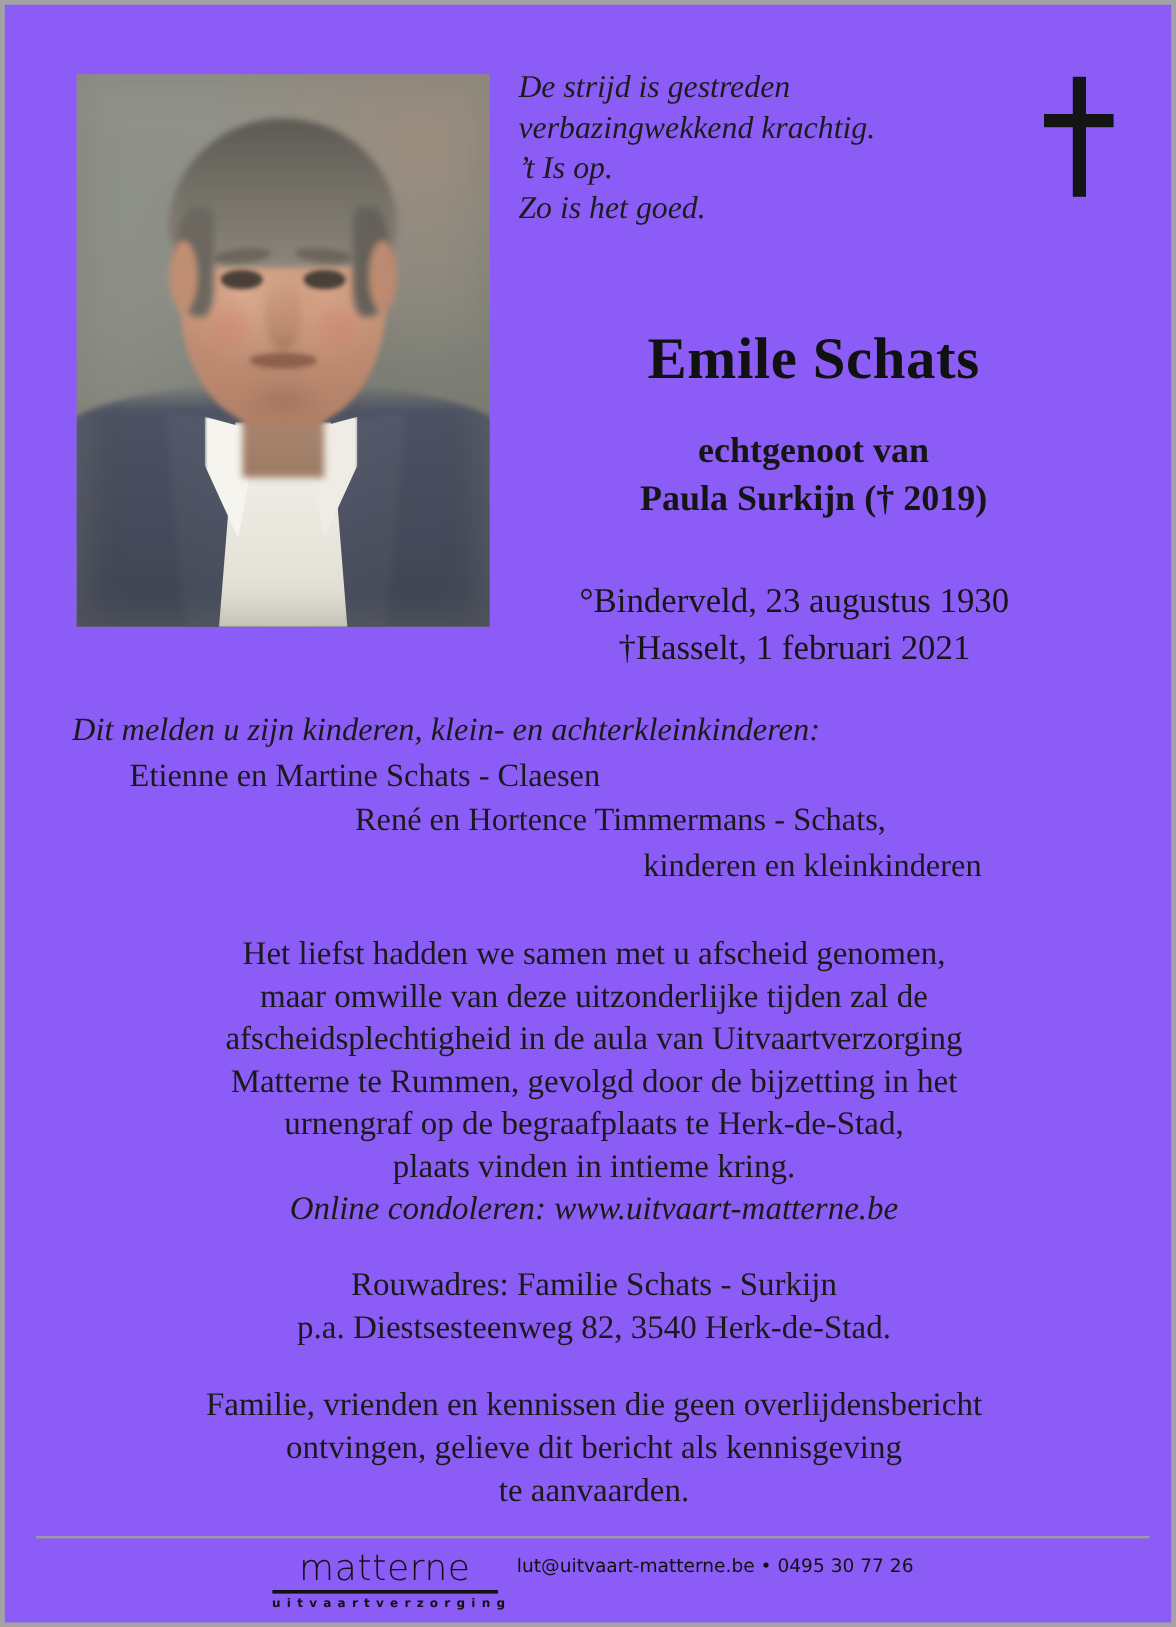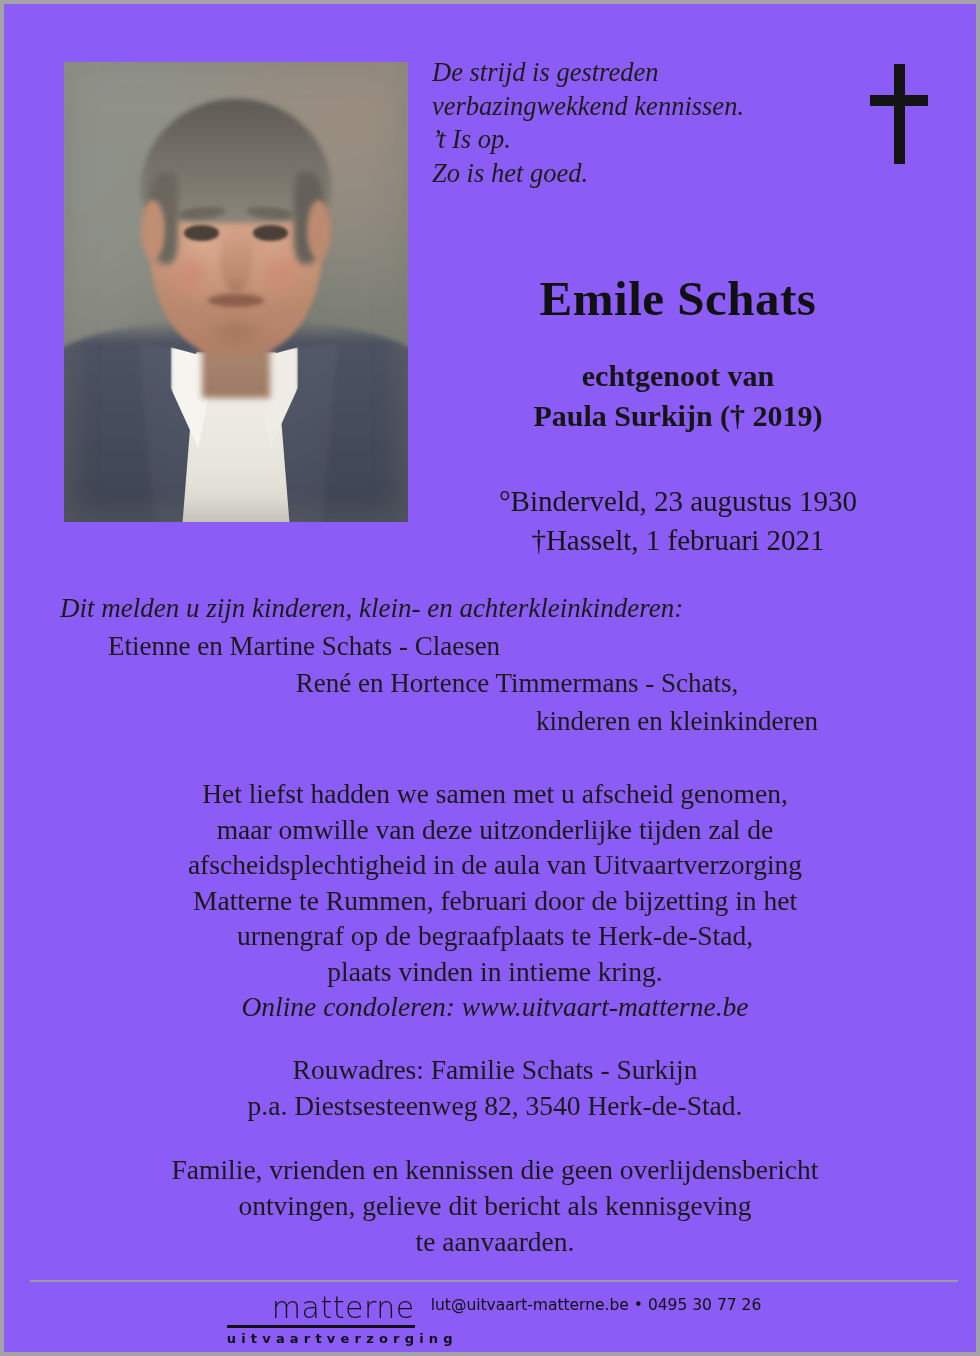--- a/index.html
+++ b/index.html
@@ -175,21 +175,21 @@
     letter-spacing: .5px; color: #111;
   }
 
   #spouse {
     position: absolute; left: 404px; top: 352px; width: 540px;
     text-align: center; font-weight: bold; font-size: 30px;
     line-height: 40px; color: #151515;
   }
 
   #dates {
-    position: absolute; left: 404px; top: 478px; width: 540px;
+    position: absolute; left: 388px; top: 478px; width: 540px;
     text-align: center; font-size: 29px; line-height: 39px; color: #161616;
   }
 
   
   #family {
     position: absolute; left: 56px; top: 586px; width: 870px;
     font-size: 27px; line-height: 37.5px;
   }
   #family .intro { font-style: italic; text-align: left; }
   #family .c1 { text-align: left; padding-left: 48px; }
@@ -218,26 +218,26 @@
     background: #9b9ba0;
   }
   #footer {
     position: absolute; left: 26px; top: 1288px; width: 928px; height: 56px;
     display: flex; align-items: flex-start; justify-content: center;
   }
   #logo { width: 188px; margin-right: 16px; padding-top: 1px; }
   #logo .word {
     font-family: "DejaVu Sans", sans-serif;
     font-size: 30px; font-weight: 300; letter-spacing: .5px;
-    text-align: right; color: #111; line-height: 30px;
+    text-align: center; color: #111; line-height: 30px;
   }
   #logo .rule { height: 3px; background: #111; margin: 2px 0 3px 0; }
   #logo .sub {
     font-family: "DejaVu Sans", sans-serif;
-    font-size: 13px; font-weight: bold; letter-spacing: 5.2px;
+    font-size: 10px; font-weight: bold; letter-spacing: 5.2px;
     text-align: right; color: #111; padding-right: 1px;
   }
   #contact {
     font-family: "DejaVu Sans", sans-serif;
     font-size: 15.5px; line-height: 22px; color: #111; padding-top: 2px;
   }
 </style>
 </head>
 <body>
 
@@ -270,21 +270,21 @@
     <div class="ph-layer ph-soft"></div>
   </div>
 
   <div id="cross">
     <div class="v"></div>
     <div class="h"></div>
   </div>
 
   <div id="poem">
     <div>De strijd is gestreden</div>
-    <div>verbazingwekkend kennissen.</div>
+    <div>verbazingwekkend krachtig.</div>
     <div>’t Is op.</div>
     <div>Zo is het goed.</div>
   </div>
 
   <div id="name">Emile Schats</div>
 
   <div id="spouse">
     <div>echtgenoot van</div>
     <div>Paula Surkijn († 2019)</div>
   </div>
@@ -298,21 +298,21 @@
     <div class="intro">Dit melden u zijn kinderen, klein- en achterkleinkinderen:</div>
     <div class="c1">Etienne en Martine Schats - Claesen</div>
     <div class="c2">René en Hortence Timmermans - Schats,</div>
     <div class="c3">kinderen en kleinkinderen</div>
   </div>
 
   <div id="ceremony">
     <div>Het liefst hadden we samen met u afscheid genomen,</div>
     <div>maar omwille van deze uitzonderlijke tijden zal de</div>
     <div>afscheidsplechtigheid in de aula van Uitvaartverzorging</div>
-    <div>Matterne te Rummen, februari door de bijzetting in het</div>
+    <div>Matterne te Rummen, gevolgd door de bijzetting in het</div>
     <div>urnengraf op de begraafplaats te Herk-de-Stad,</div>
     <div>plaats vinden in intieme kring.</div>
     <div class="online">Online condoleren: www.uitvaart-matterne.be</div>
   </div>
 
   <div id="mourning">
     <div>Rouwadres: Familie Schats - Surkijn</div>
     <div>p.a. Diestsesteenweg 82, 3540 Herk-de-Stad.</div>
   </div>
 

